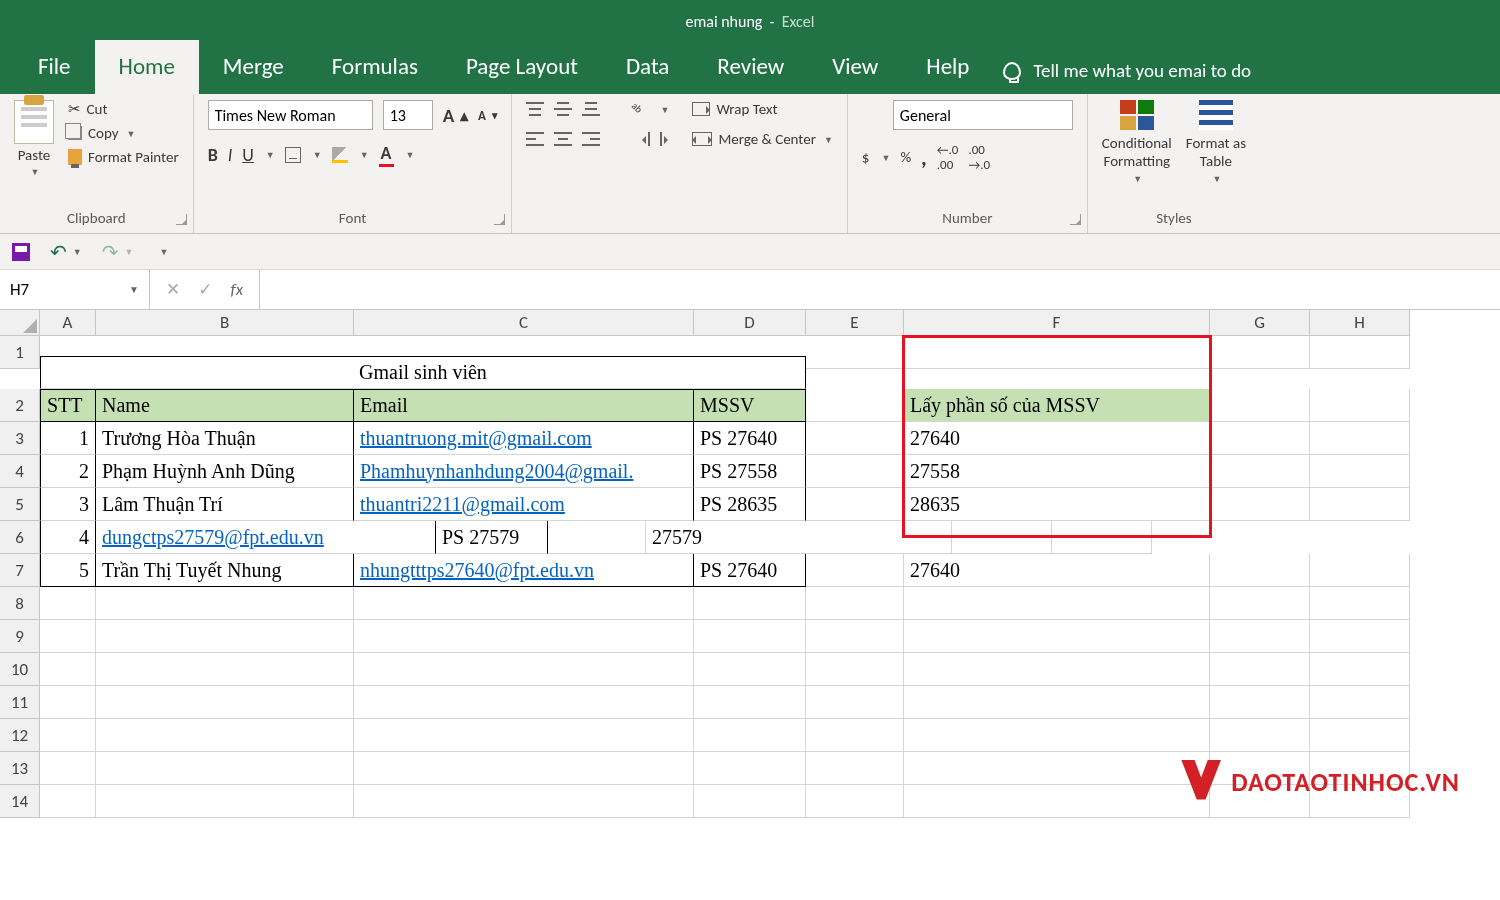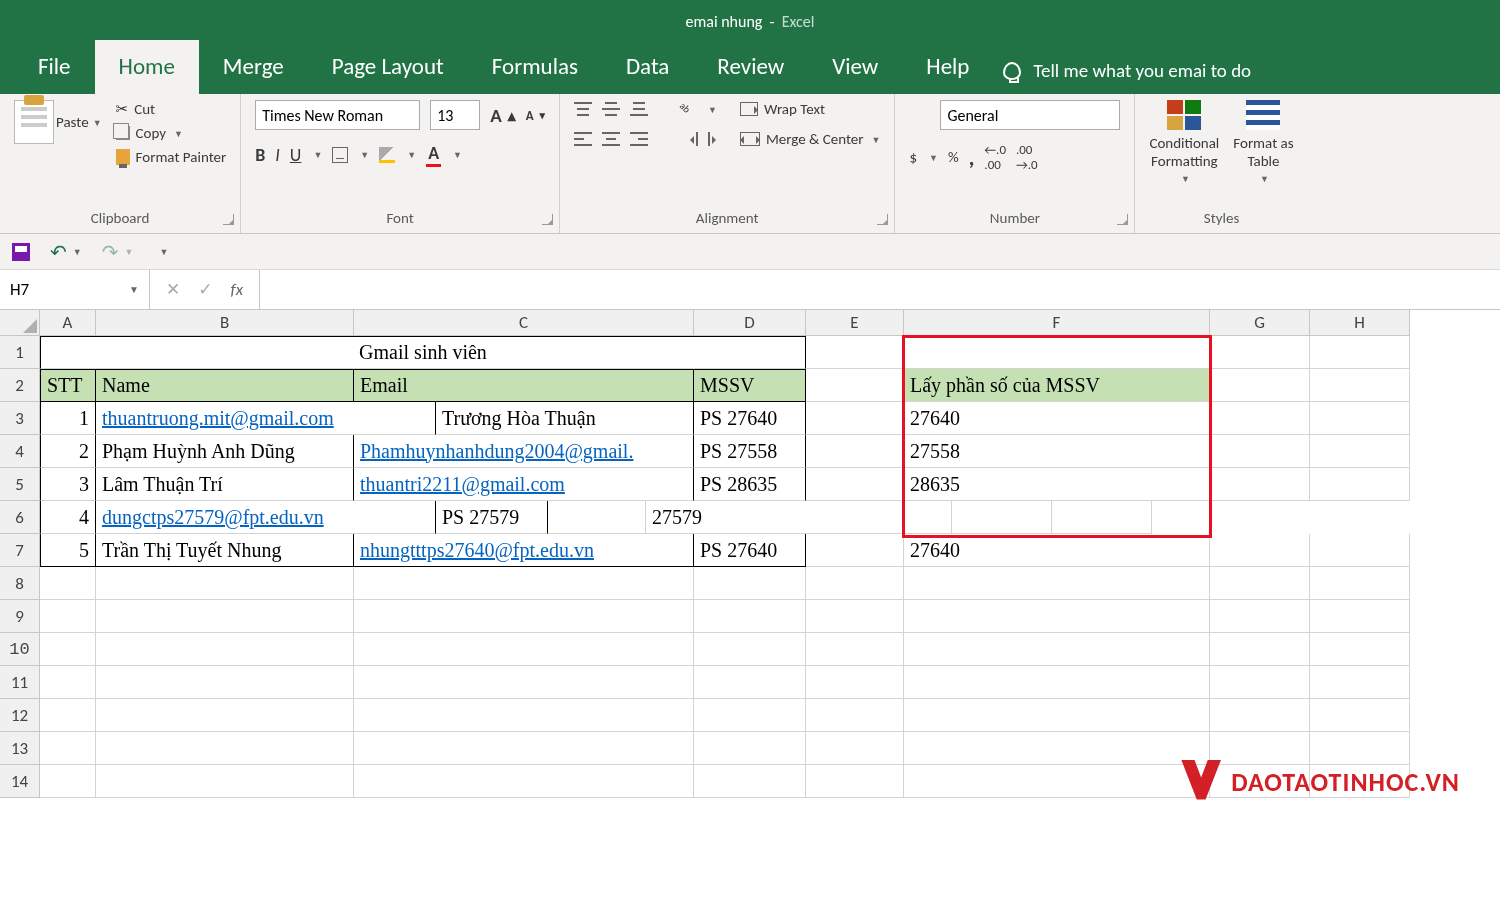--- a/index.html
+++ b/index.html
@@ -23,21 +23,21 @@
   .group-title { text-align: center; font-size: 15px; color: #5a5a5a; padding-bottom: 4px; position: relative; }
   .launch { position: absolute; right: -8px; bottom: 6px; width: 11px; height: 11px; border: 1px solid #999; border-top: none; border-left: none; }
   .launch::after { content:""; position:absolute; right:-1px; bottom:-1px; border:3px solid transparent; border-right-color:#999; border-bottom-color:#999; }
   .group-body { display: flex; gap: 14px; flex: 1; align-items: flex-start; }
   .stack { display: flex; flex-direction: column; gap: 6px; }
   .row { display: flex; align-items: center; gap: 10px; }
   .btn { cursor: pointer; white-space: nowrap; display:flex; align-items:center; gap:6px; }
   .dd { font-size: 9px; color: #666; margin-left: 2px; }
 
   
-  .paste-col { display:flex; align-items:center; gap:2px; }
+  .paste-col { display:flex; flex-direction:column; align-items:center; gap:2px; }
   .paste-icon { width:40px; height:44px; background:#fff; border:1px solid #bba; position:relative; }
   .paste-icon::before { content:""; position:absolute; top:-6px; left:9px; width:20px; height:10px; background:#d8a43f; border-radius:2px; }
   .paste-icon::after { content:""; position:absolute; top:6px; left:6px; right:6px; height:4px; background:#ccc; box-shadow:0 8px 0 #ccc, 0 16px 0 #ccc; }
 
   .scissors { color:#3a3a3a; }
   .copy-icon { width:14px; height:14px; border:1px solid #888; position:relative; }
   .copy-icon::after { content:""; position:absolute; top:-4px; left:-4px; width:14px; height:14px; border:1px solid #888; background:#f3f2f1; }
   .brush { width:14px; height:16px; background:#e8a33d; position:relative; }
   .brush::after { content:""; position:absolute; bottom:-3px; left:3px; width:8px; height:4px; background:#666; }
 
@@ -96,21 +96,21 @@
   .corner{width:40px;height:26px;background:#f0f0f0;border-right:1px solid #c8c6c4;border-bottom:1px solid #c8c6c4;position:relative;}
   .corner::after{content:"";position:absolute;right:2px;bottom:2px;border:7px solid transparent;border-right-color:#b0b0b0;border-bottom-color:#b0b0b0;}
   .colheads{display:flex;}
   .colh{height:26px;background:#f0f0f0;border-right:1px solid #c8c6c4;border-bottom:1px solid #c8c6c4;display:flex;align-items:center;justify-content:center;font-size:17px;color:#444;cursor:pointer;}
   .rowh{width:40px;background:#f0f0f0;border-right:1px solid #c8c6c4;border-bottom:1px solid #c8c6c4;display:flex;align-items:center;justify-content:center;font-size:17px;color:#444;cursor:pointer;}
   .gridrow{display:flex;}
   .cell{height:33px;border-right:1px solid #d4d4d4;border-bottom:1px solid #d4d4d4;padding:2px 6px;font-size:20px;font-family:"Times New Roman",serif;display:flex;align-items:center;overflow:hidden;white-space:nowrap;}
   .wA{width:56px;} .wB{width:258px;} .wC{width:340px;} .wD{width:112px;} .wE{width:98px;} .wF{width:306px;} .wG{width:100px;} .wH{width:100px;}
   .b-l{border-left:1px solid #000 !important;} .b-r{border-right:1px solid #000 !important;} .b-t{border-top:1px solid #000 !important;} .b-b{border-bottom:1px solid #000 !important;}
   .hdr-fill{background:#c5e0b3;}
-  .center{justify-content:center;}
+  .center{justify-content:center;margin-top:20px;}
   .right{justify-content:flex-end;}
   .link{color:#0563c1;text-decoration:underline;}
 
   .red-outline{position:absolute;border:3px solid #e81123;pointer-events:none;}
 
   .watermark{position:absolute;right:40px;bottom:96px;display:flex;align-items:center;gap:8px;font-weight:900;font-size:26px;color:#d32027;letter-spacing:1px;}
   .wm-logo{width:44px;height:44px;position:relative;}
   .wm-logo::before{content:"";position:absolute;inset:0;background:#d32027;clip-path:polygon(5% 0,35% 0,50% 40%,65% 0,95% 0,60% 90%,40% 90%);}
 </style>
 </head>
@@ -119,22 +119,22 @@
 <div class="titlebar">
   <span>emai nhung</span>
   <span>&nbsp;&nbsp;-&nbsp;&nbsp;</span>
   <span class="title-app">Excel</span>
 </div>
 
 <div class="menubar">
   <div class="menu-item">File</div>
   <div class="menu-item active">Home</div>
   <div class="menu-item">Merge</div>
+  <div class="menu-item">Formulas</div>
   <div class="menu-item">Page Layout</div>
-  <div class="menu-item">Formulas</div>
   <div class="menu-item">Data</div>
   <div class="menu-item">Review</div>
   <div class="menu-item">View</div>
   <div class="menu-item">Help</div>
   <div class="tellme-wrap">
     <span class="bulb"></span>
     <span>Tell me what you emai to do</span>
   </div>
 </div>
 
@@ -239,21 +239,20 @@
             <span class="wrap-icon"></span>
             <span>Wrap Text</span>
           </div>
         <div class="btn">
             <span class="merge-icon"></span>
             <span>Merge &amp; Center</span>
             <span class="dd">▼</span>
           </div>
       </div>
     </div>
-    <div class="group-title"><span>Alignment</span><span class="launch"></span></div>
   </div>
 
   <div class="group">
     <div class="stack" style="gap:12px;">
       <input class="combo num-combo" value="General" style="">
       <div class="row">
         <span class="btn">$</span>
           <span class="dd">▼</span>
         <span class="btn">%</span>
         <span class="btn" style="font-size:22px;font-weight:bold">,</span>
@@ -340,22 +339,22 @@
         <div class="cell wC hdr-fill b-t b-b b-r">Email</div>
         <div class="cell wD hdr-fill b-t b-b b-r">MSSV</div>
         <div class="cell wE"></div>
         <div class="cell wF hdr-fill">Lấy phần số của MSSV</div>
         <div class="cell wG"></div>
         <div class="cell wH"></div>
       </div>
       <div class="gridrow">
         <div class="rowh" style="height: 33px;">3</div>
         <div class="cell wA right b-l b-r">1</div>
+        <div class="cell wB b-r">Trương Hòa Thuận</div>
         <div class="cell wC b-r link">thuantruong.mit@gmail.com</div>
-        <div class="cell wB b-r">Trương Hòa Thuận</div>
         <div class="cell wD b-r">PS 27640</div>
         <div class="cell wE"></div>
         <div class="cell wF">27640</div>
         <div class="cell wG"></div>
         <div class="cell wH"></div>
       </div>
       <div class="gridrow">
         <div class="rowh" style="height: 33px;">4</div>
         <div class="cell wA right b-l b-r">2</div>
         <div class="cell wB b-r">Phạm Huỳnh Anh Dũng</div>
@@ -414,21 +413,21 @@
         <div class="cell wA"></div>
         <div class="cell wB"></div>
         <div class="cell wC"></div>
         <div class="cell wD"></div>
         <div class="cell wE"></div>
         <div class="cell wF"></div>
         <div class="cell wG"></div>
         <div class="cell wH"></div>
       </div>
       <div class="gridrow">
-        <div class="rowh" style="height: 33px; font-family: Liberation Mono, monospace;">10</div>
+        <div class="rowh" style="height: 33px;">10</div>
         <div class="cell wA"></div>
         <div class="cell wB"></div>
         <div class="cell wC"></div>
         <div class="cell wD"></div>
         <div class="cell wE"></div>
         <div class="cell wF"></div>
         <div class="cell wG"></div>
         <div class="cell wH"></div>
       </div>
       <div class="gridrow">

